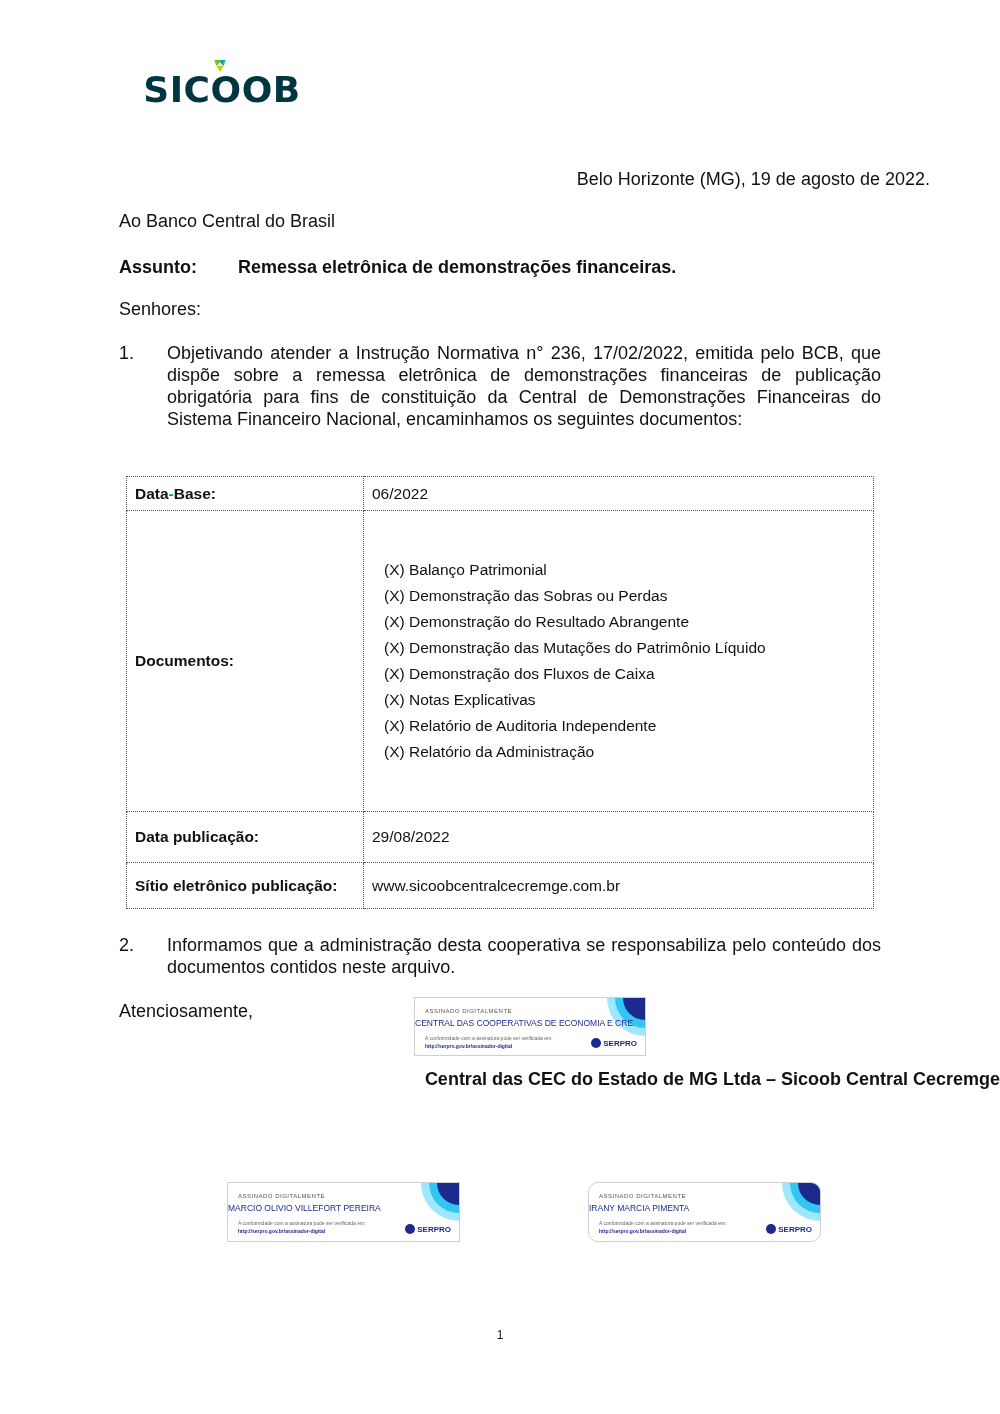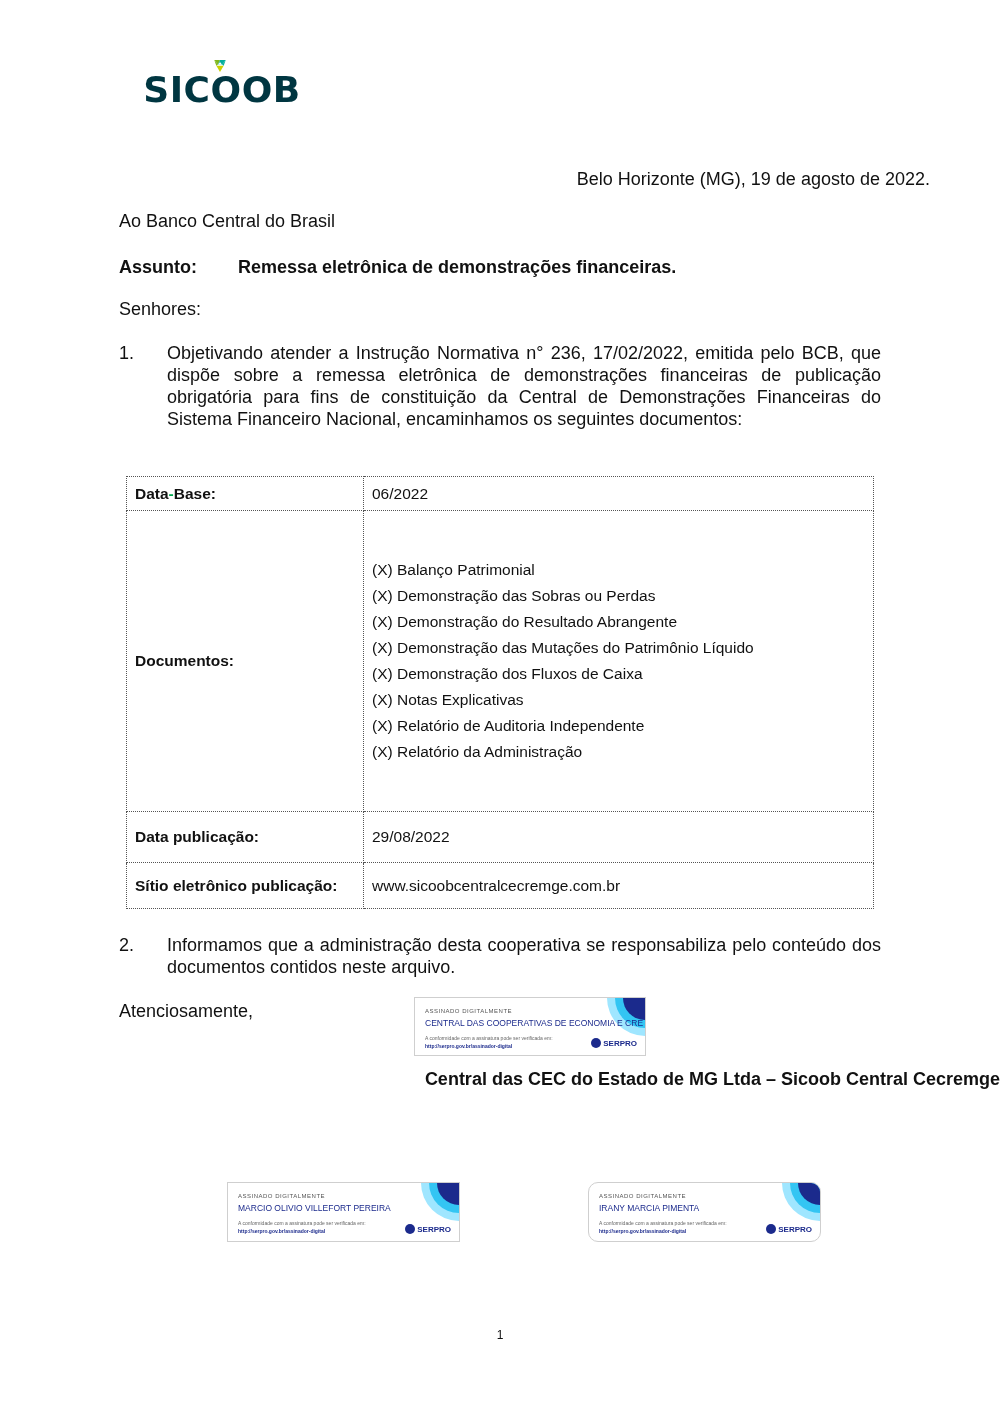--- a/index.html
+++ b/index.html
@@ -27,31 +27,31 @@
   .para2 { top: 934px; }
 
   
   .doc-table { left: 126px; top: 476px; width: 748px; border-collapse: collapse; font-size: 15.5px; }
   .doc-table td { border: 1px dotted #555; vertical-align: middle; padding: 0 8px; }
   .doc-table td.k { font-weight: bold; width: 220px; }
   .row-base td { height: 33px; }
   .row-docs td { height: 300px; }
   .row-pub td { height: 50px; }
   .row-site td { height: 45px; }
-  .doc-list { margin: 0; padding: 0; list-style: none; }
+  .doc-list { margin: 12px; padding: 0; list-style: none; }
   .doc-list li { line-height: 26px; }
   .dash-green { color: #00a94f; }
 
   .closing { left: 119px; top: 1000px; }
 
   
   .stamp { position: absolute; background: #fff; border: 1px solid #cfcfcf; overflow: hidden;
            font-family: "Liberation Sans", sans-serif; }
   .stamp .pre { position: absolute; left: 10px; top: 10px; font-size: 6px; color: #555; letter-spacing: 0.5px; }
-  .stamp .name { position: absolute; left: 10px; top: 20px; font-size: 8.5px; color: #1b2a8c; white-space: nowrap; }
+  .stamp .name { position: absolute; left: 0; top: 20px; font-size: 8.5px; color: #1b2a8c; white-space: nowrap; }
   .stamp .info { position: absolute; left: 10px; top: 37px; font-size: 5px; color: #666; }
   .stamp .url { position: absolute; left: 10px; top: 45px; font-size: 5px; color: #1b2a8c; font-weight: bold; }
   .stamp .serpro { position: absolute; right: 8px; bottom: 7px; font-size: 8px; font-weight: bold; color: #1b2a8c; display: flex; align-items: center; }
   .stamp .serpro .dot { width: 10px; height: 10px; border-radius: 50%; background: #1b2a8c; margin-right: 2px; }
   .stamp .arc { position: absolute; top: -30px; right: -30px; }
 
   .stamp-main { left: 414px; top: 997px; width: 230px; height: 57px; }
   .stamp-s1 { left: 227px; top: 1182px; width: 231px; height: 58px; }
   .stamp-s2 { left: 588px; top: 1182px; width: 231px; height: 58px; border-radius: 10px; }
 

